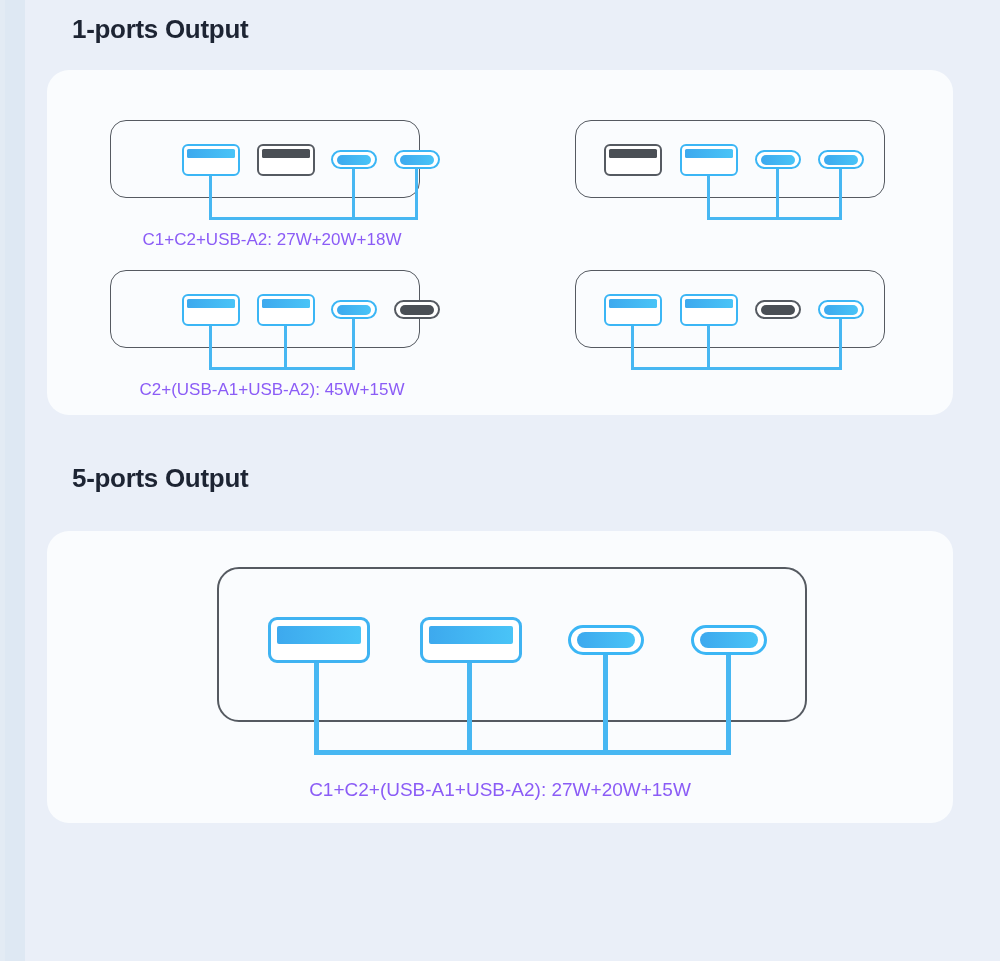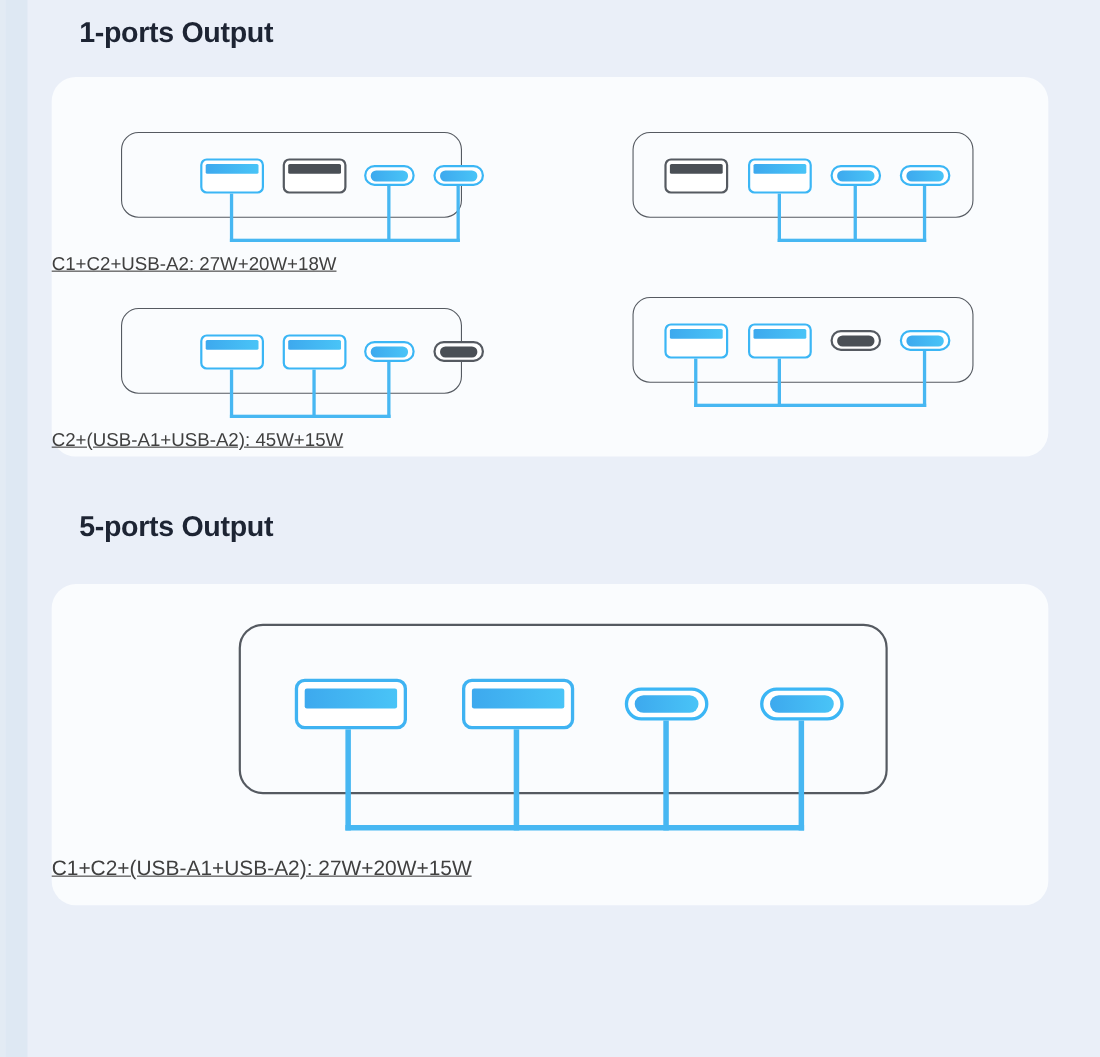--- a/index.html
+++ b/index.html
@@ -96,24 +96,23 @@
   
   .wire { position: absolute; background: #47b7f2; }
   .wire.v { width: 3px; }
   .wire.h { height: 3px; }
   .wire.big.v { width: 5px; }
   .wire.big.h { height: 5px; }
 
   .caption {
     position: absolute;
     font-size: 17px;
-    color: #404040;
+    color: #8b5cf6;
     white-space: nowrap;
-    text-align: left;
-    text-decoration: underline;
+    text-align: center;
   }
   .caption.big { font-size: 19px; }
 </style>
 </head>
 <body>
 
 <div class="edge-band-a"></div>
 <div class="edge-band-b"></div>
 
 <div class="page">
@@ -156,21 +155,21 @@
         </div>
       <div class="port usb-c" style="left:318px; top:80px; width:46px; height:19px; padding:2.5px 4px;">
         <div class="tongue"></div>
         </div>
       <div class="wire v" style="left:207px; top:106px; height:44px;"></div>
       <div class="wire v" style="left:276px; top:99px; height:51px;"></div>
       <div class="wire v" style="left:339px; top:99px; height:51px;"></div>
       <div class="wire h" style="left:207px; top:147px; width:135px;"></div>
     </div>
 
-    <div class="diagram" style="left:0px; top:160px; width:450px; height:180px;">
+    <div class="diagram" style="left:0px; top:150px; width:450px; height:180px;">
       <div class="device-body" style="left:63px; top:50px; width:310px; height:78px;"></div>
       <div class="port usb-a" style="left:135px; top:74px; width:58px; height:32px;">
         <div class="tongue"></div>
         </div>
       <div class="port usb-a" style="left:210px; top:74px; width:58px; height:32px;">
         <div class="tongue"></div>
         </div>
       <div class="port usb-c" style="left:284px; top:80px; width:46px; height:19px; padding:2.5px 4px;">
         <div class="tongue"></div>
         </div>

